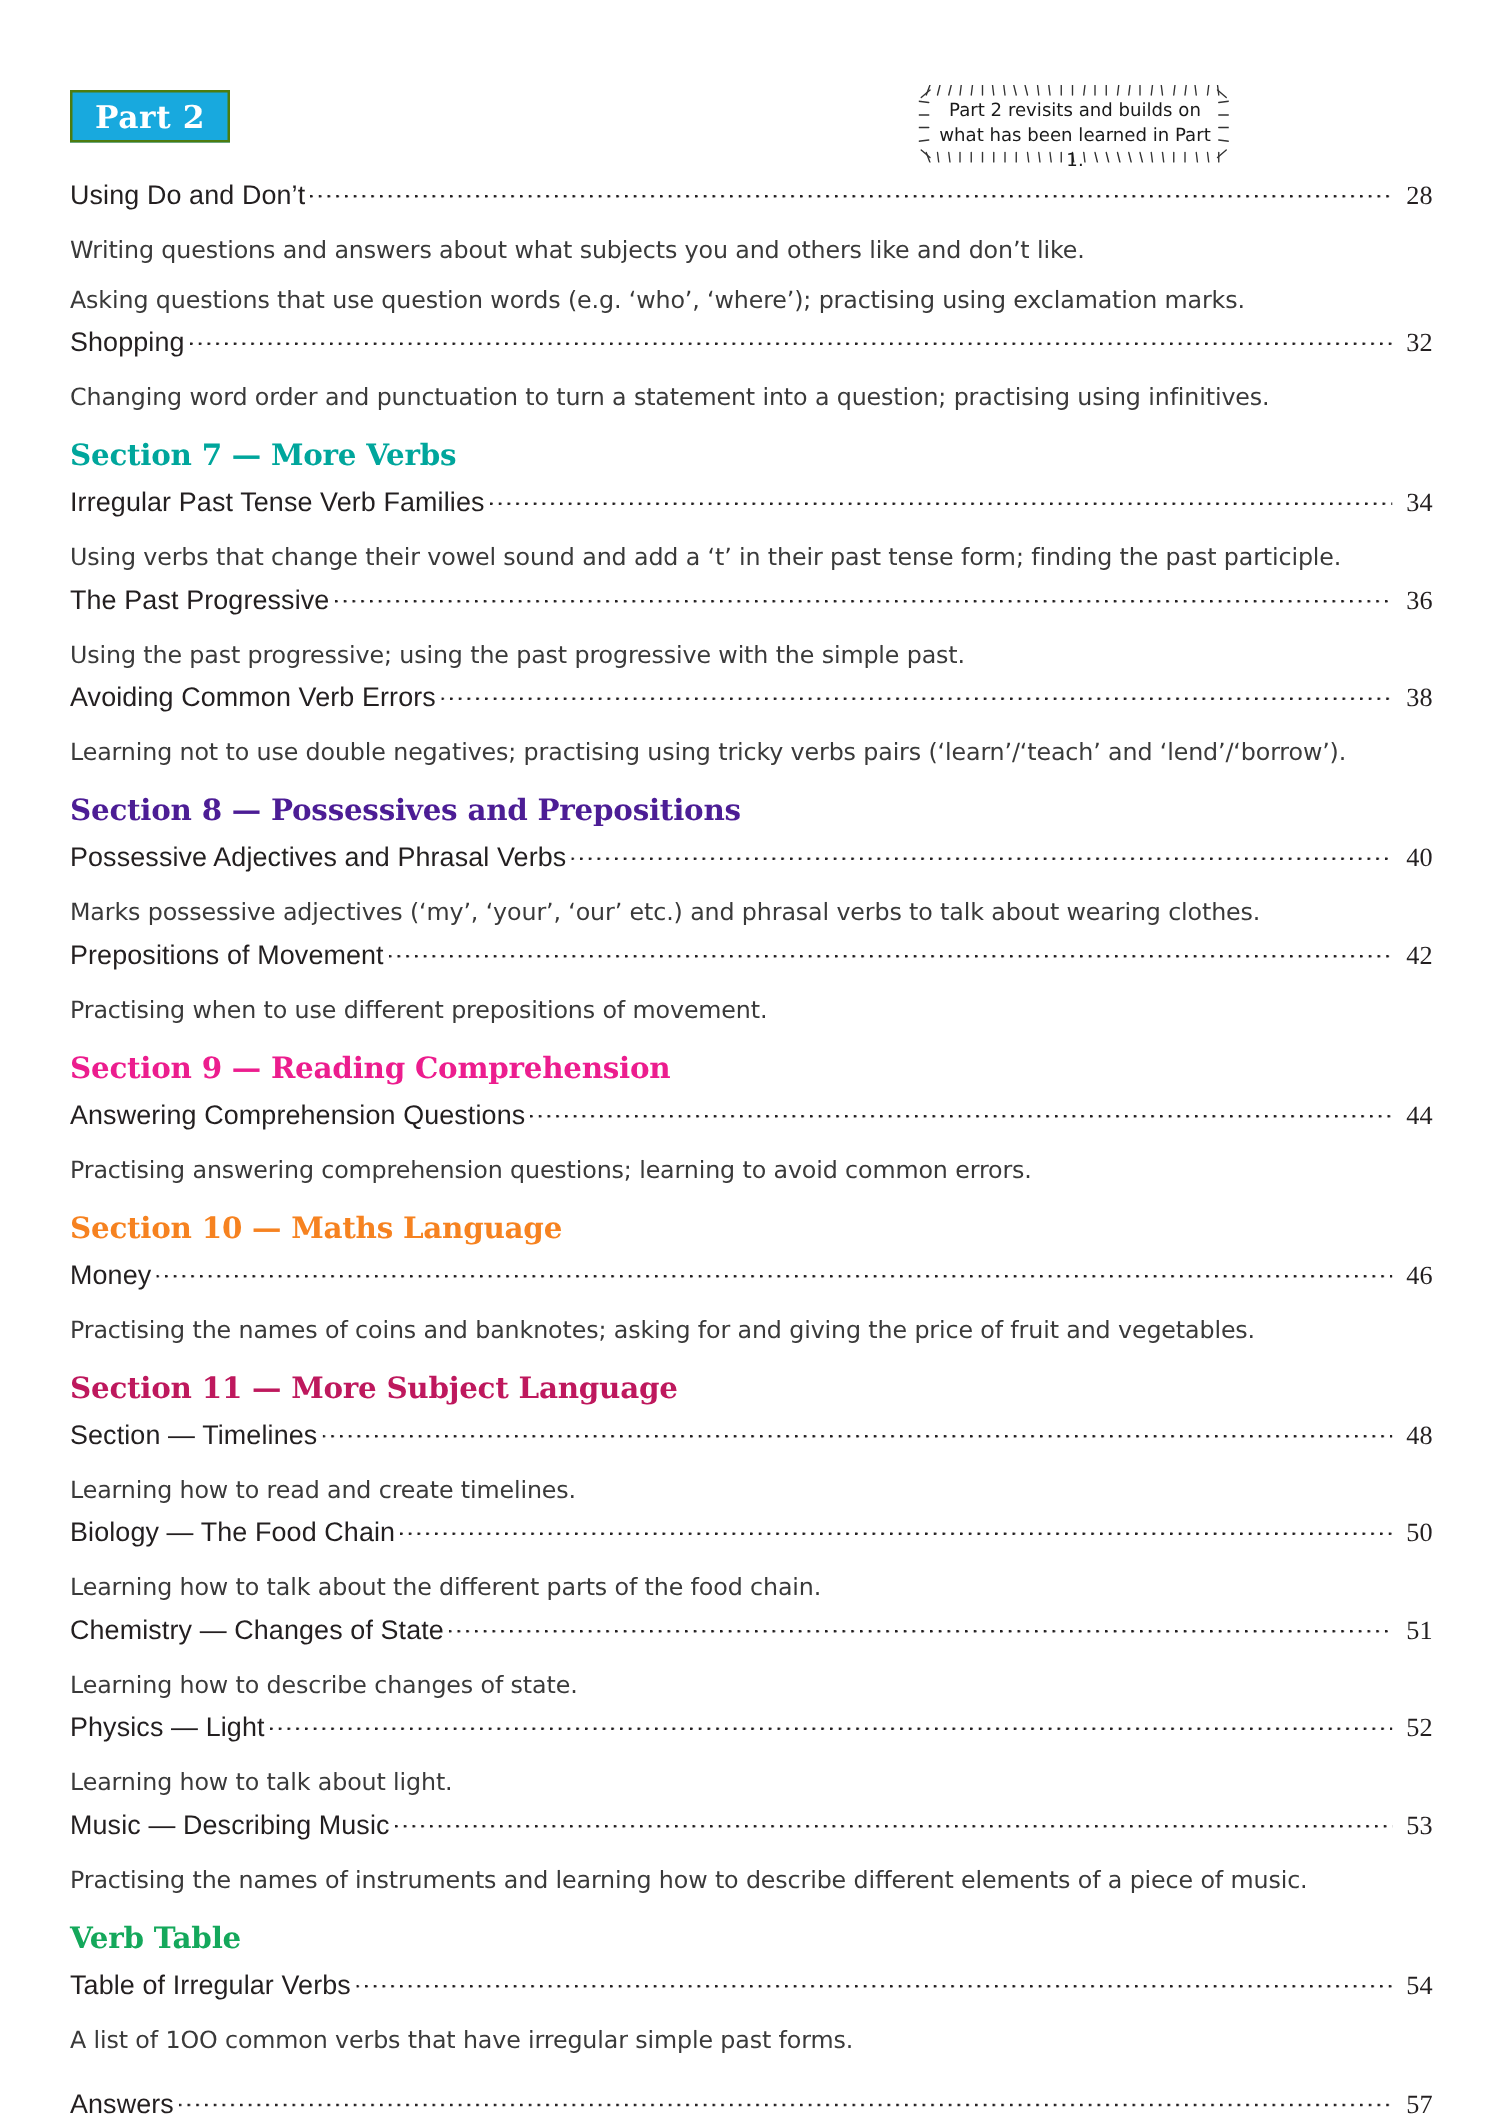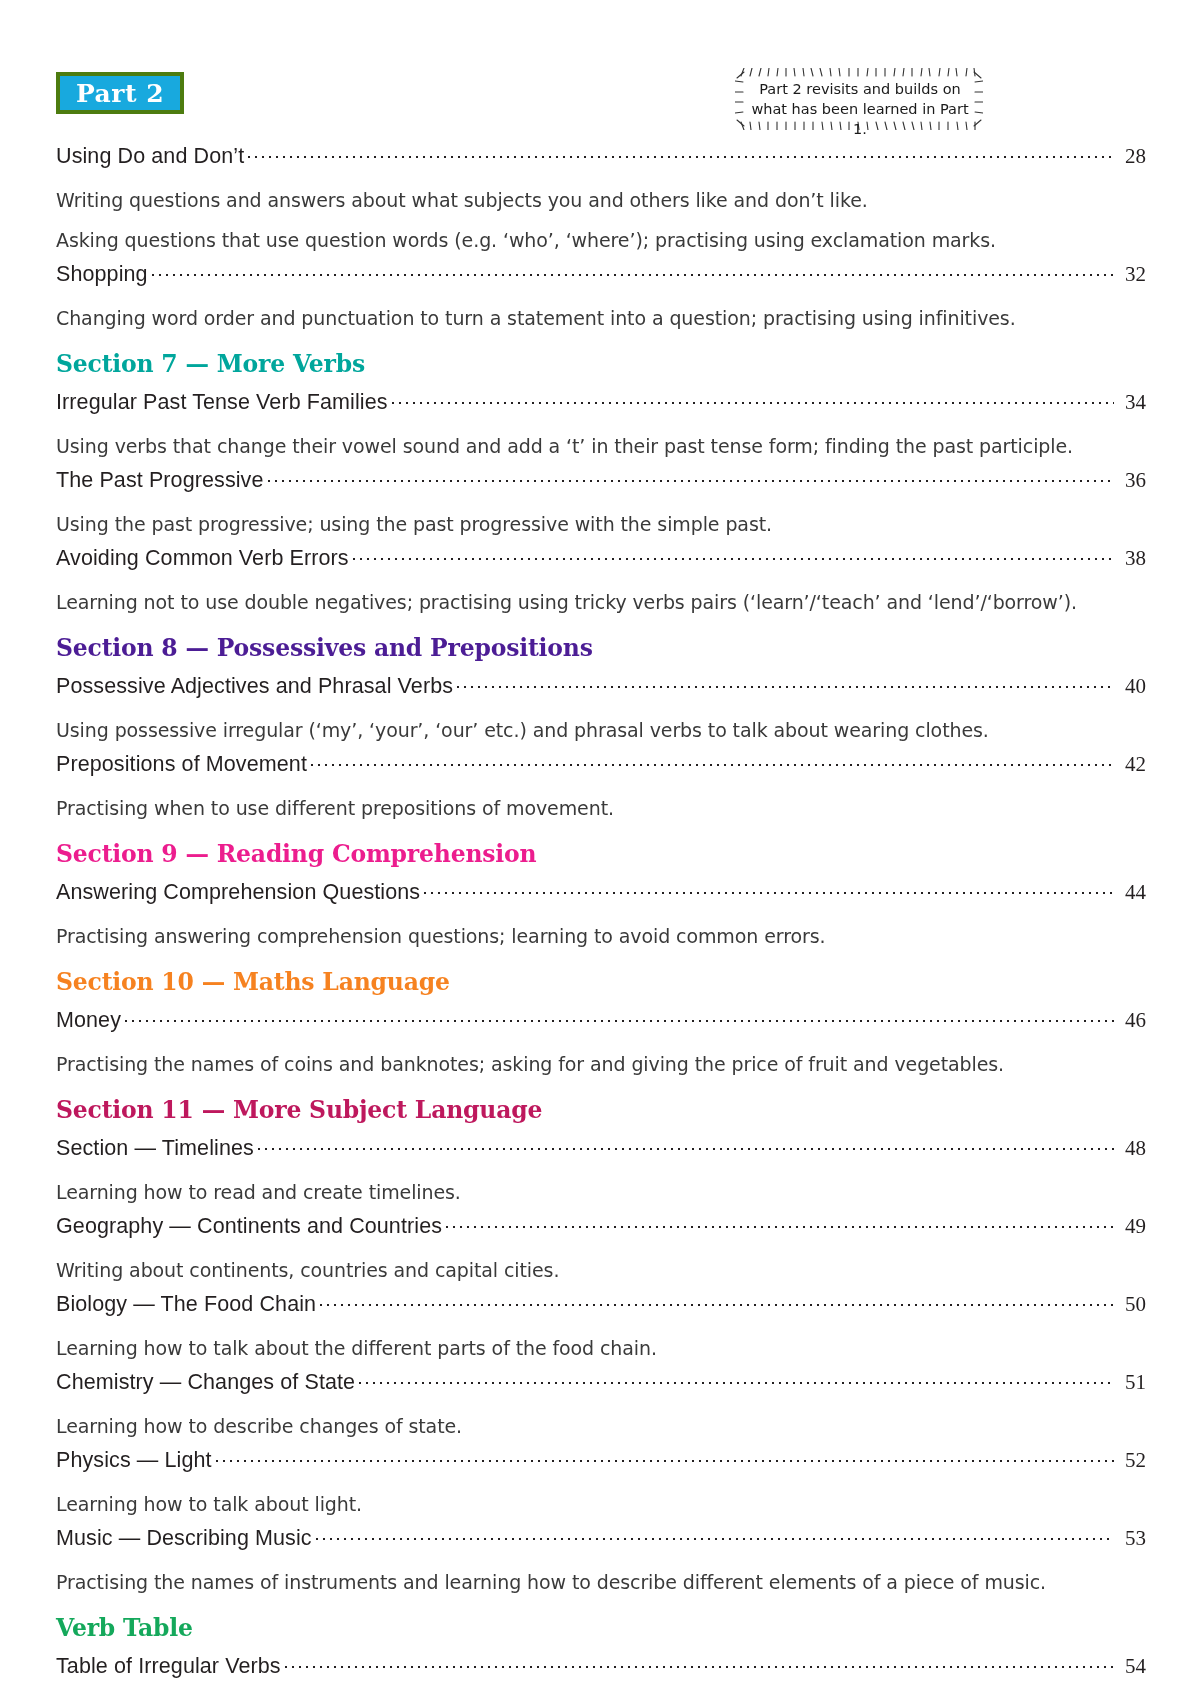--- a/index.html
+++ b/index.html
@@ -29,21 +29,21 @@
     height: 100px;
   }
 
   .part-badge {
     position: absolute;
     left: 56px;
     top: 72px;
     width: 128px;
     height: 42px;
     background: #18A9DE;
-    border: 4px solid #4d7c0f;
+    border: 2px solid #4d7c0f;
     box-sizing: border-box;
     display: flex;
     align-items: center;
     justify-content: center;
   }
   .part-badge-label {
     font-family: "DejaVu Serif", serif;
     font-weight: bold;
     font-size: 25px;
     color: #ffffff;
@@ -299,21 +299,21 @@
         <div class="entry-desc">Learning not to use double negatives; practising using tricky verbs pairs (‘learn’/‘teach’ and ‘lend’/‘borrow’).</div>
       </div>
       <div class="sec-gap"></div>
       <div class="section-head" style="color: #4c1d95;">Section 8 — Possessives and Prepositions</div>
       <div class="entry">
         <div class="entry-line">
           <span class="entry-title">Possessive Adjectives and Phrasal Verbs</span>
           <span class="leader"></span>
           <span class="entry-page">40</span>
         </div>
-        <div class="entry-desc">Using possessive irregular (‘my’, ‘your’, ‘our’ etc.) and phrasal verbs to talk about wearing clothes.</div>
+        <div class="entry-desc">Marks possessive adjectives (‘my’, ‘your’, ‘our’ etc.) and phrasal verbs to talk about wearing clothes.</div>
       </div>
       <div class="entry">
         <div class="entry-line">
           <span class="entry-title">Prepositions of Movement</span>
           <span class="leader"></span>
           <span class="entry-page">42</span>
         </div>
         <div class="entry-desc">Practising when to use different prepositions of movement.</div>
       </div>
       <div class="sec-gap"></div>
@@ -341,28 +341,20 @@
       <div class="entry">
         <div class="entry-line">
           <span class="entry-title">Section — Timelines</span>
           <span class="leader"></span>
           <span class="entry-page">48</span>
         </div>
         <div class="entry-desc">Learning how to read and create timelines.</div>
       </div>
       <div class="entry">
         <div class="entry-line">
-          <span class="entry-title">Geography — Continents and Countries</span>
-          <span class="leader"></span>
-          <span class="entry-page">49</span>
-        </div>
-        <div class="entry-desc">Writing about continents, countries and capital cities.</div>
-      </div>
-      <div class="entry">
-        <div class="entry-line">
           <span class="entry-title">Biology — The Food Chain</span>
           <span class="leader"></span>
           <span class="entry-page">50</span>
         </div>
         <div class="entry-desc">Learning how to talk about the different parts of the food chain.</div>
       </div>
       <div class="entry">
         <div class="entry-line">
           <span class="entry-title">Chemistry — Changes of State</span>
           <span class="leader"></span>

